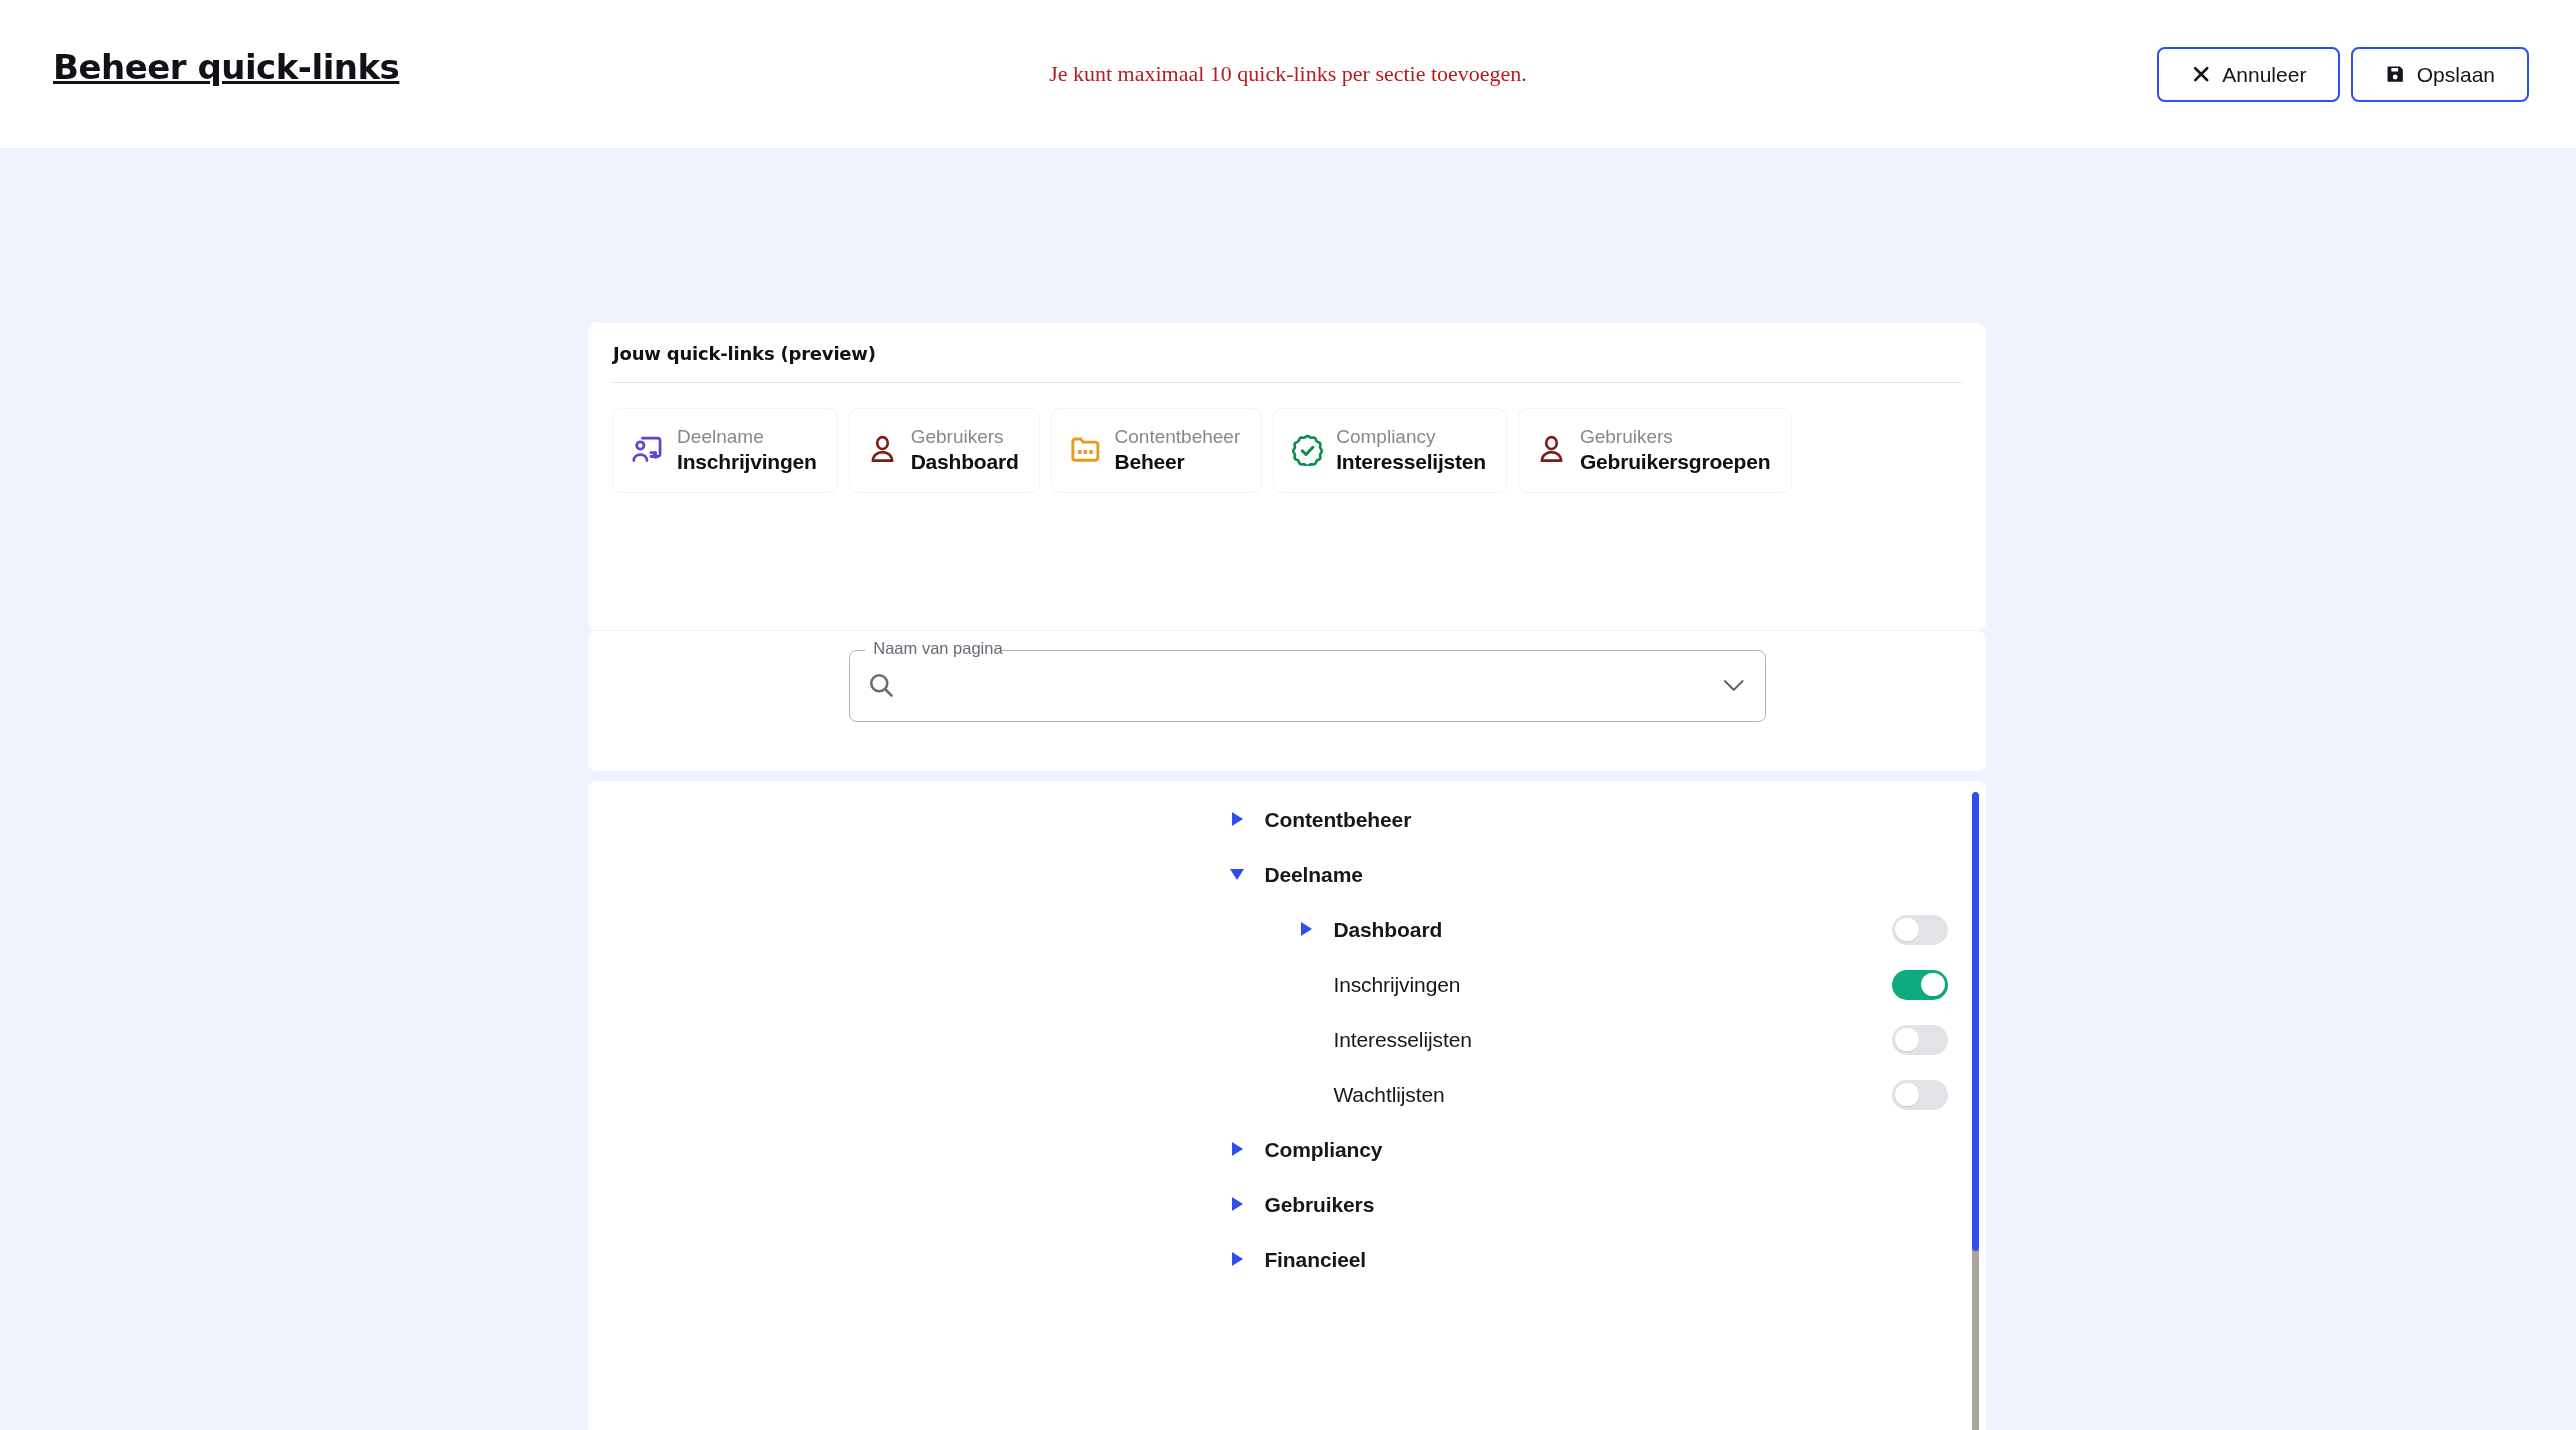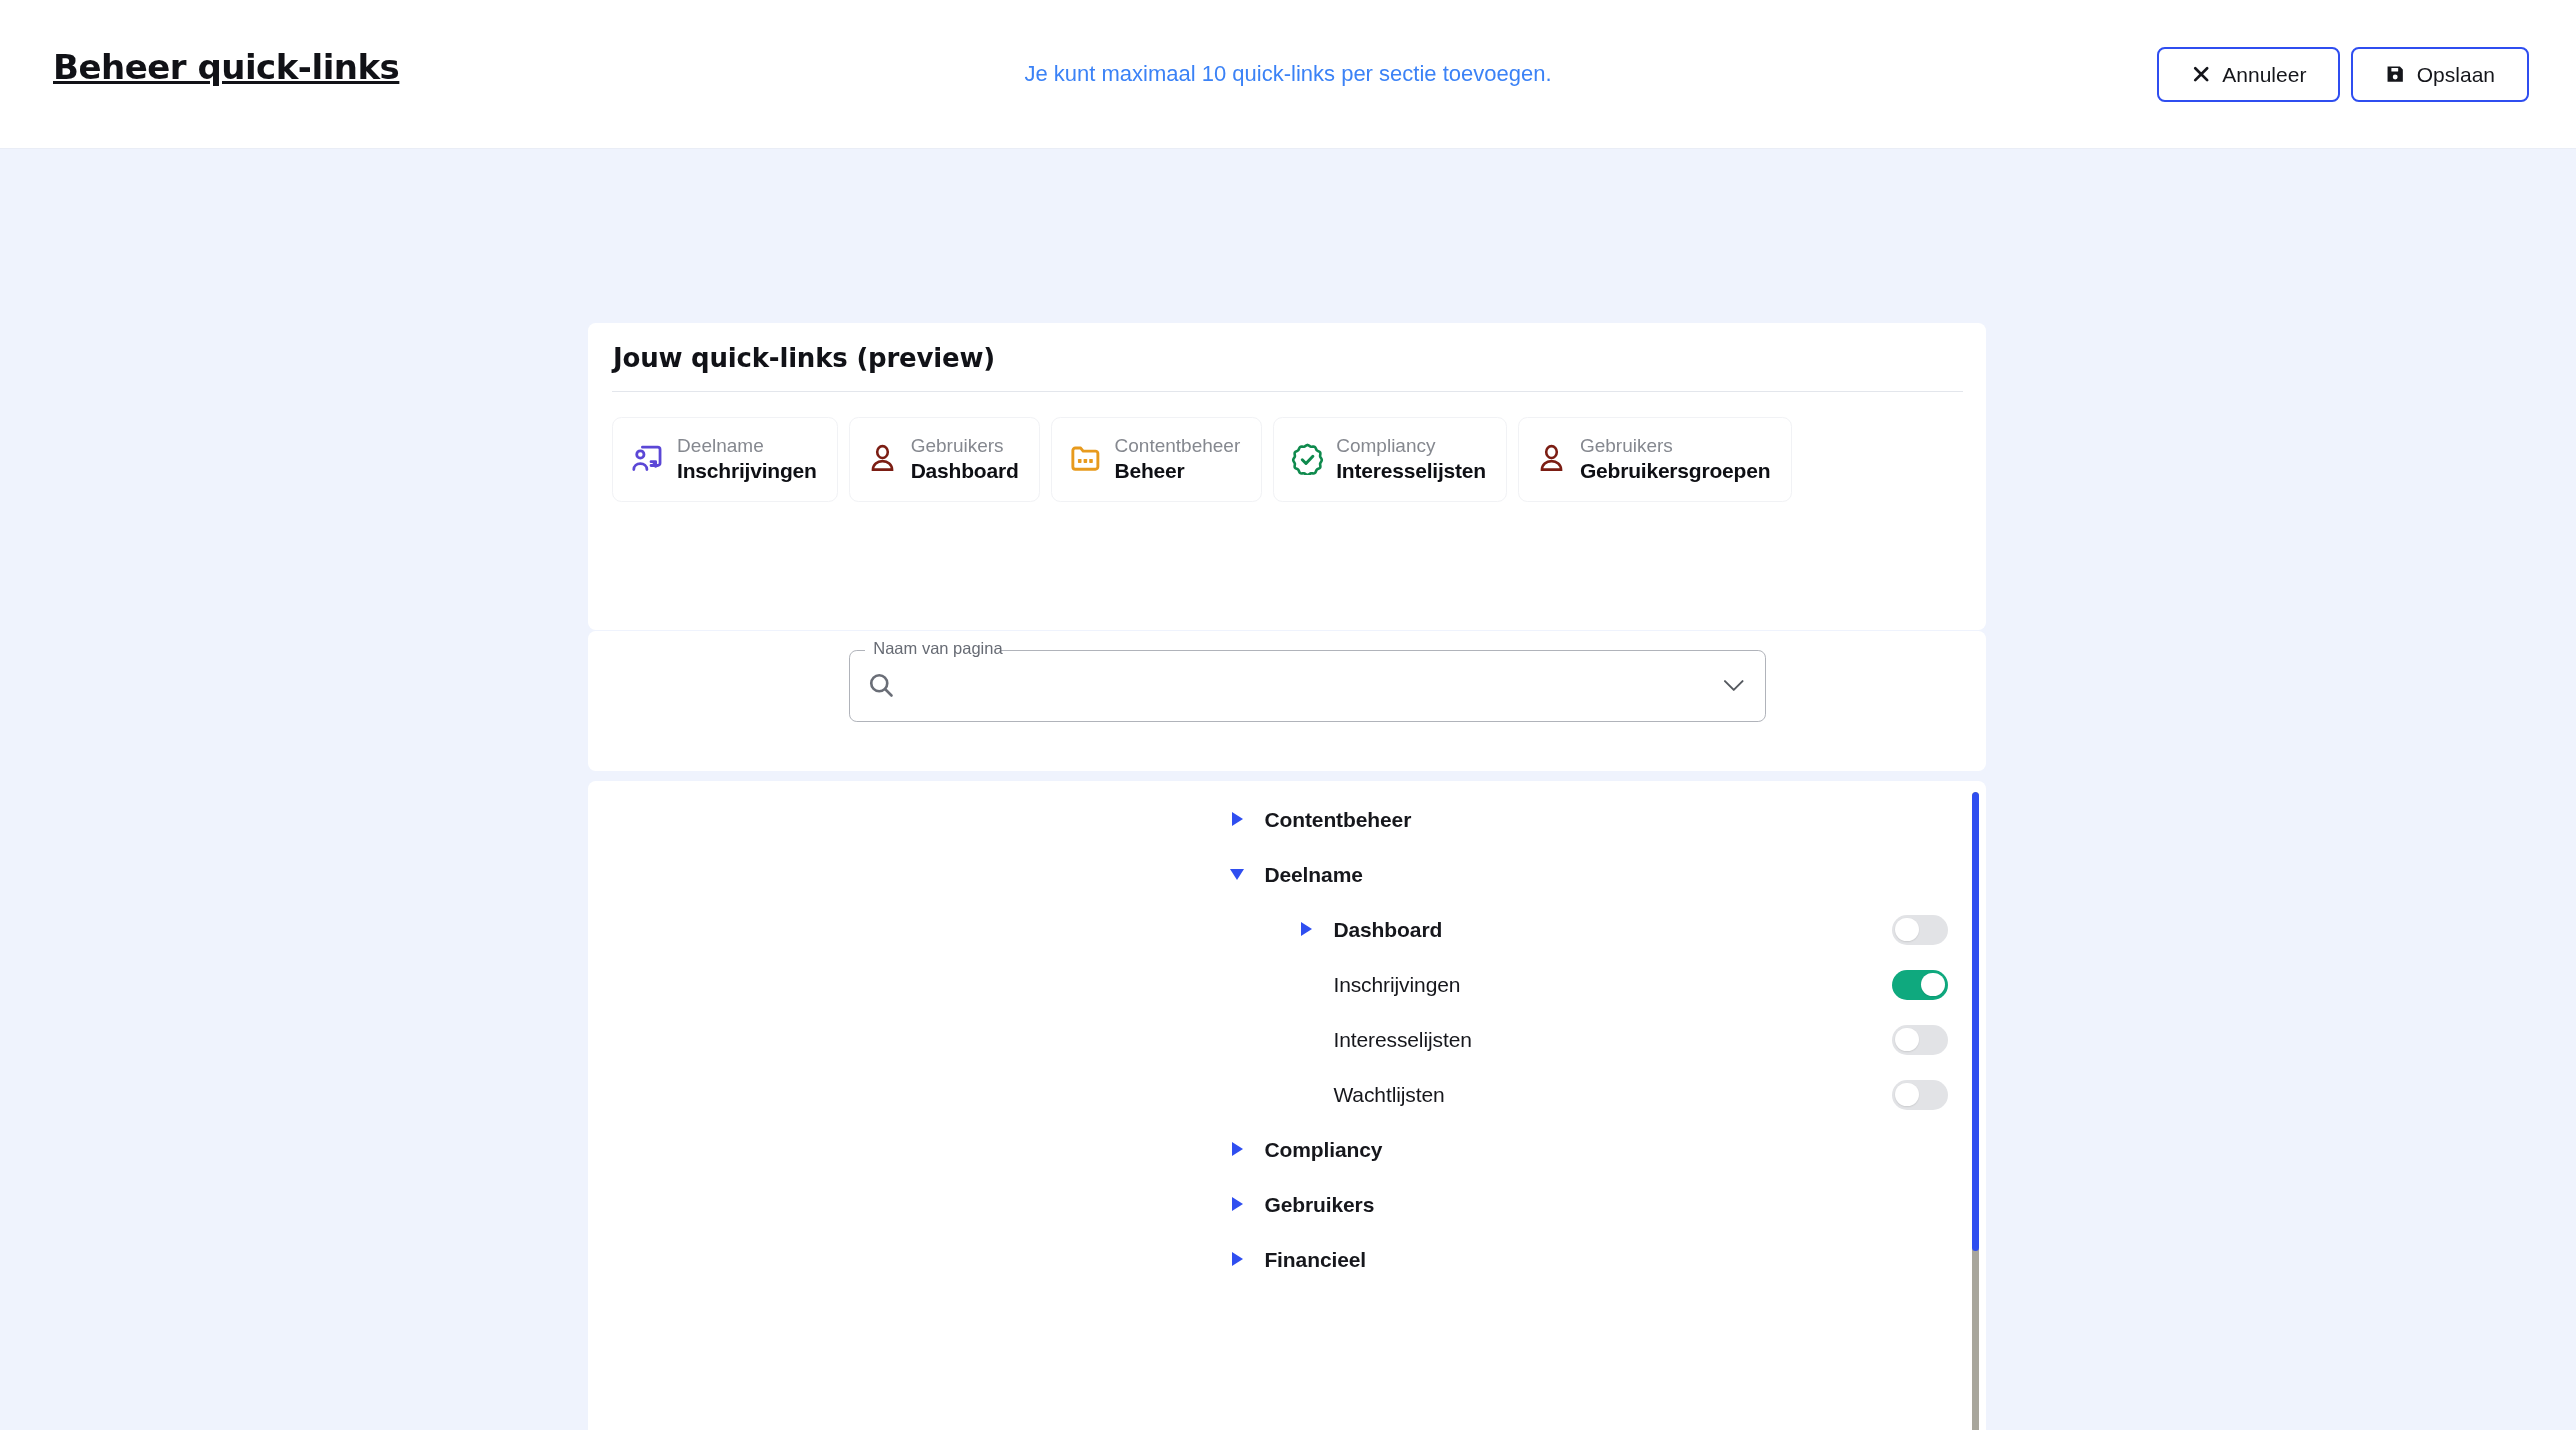--- a/index.html
+++ b/index.html
@@ -37,22 +37,22 @@
     font-family: "DejaVu Sans", sans-serif;
     text-decoration: underline;
   }
 
   .topbar-subtitle {
     position: absolute;
     left: 0; right: 0;
     top: 61px;
     text-align: center;
     font-size: 22px;
-    color: #3b82f6;
-    font-family: Liberation Sans, sans-serif;
+    color: #b91c1c;
+    font-family: Liberation Serif, serif;
   }
 
   .topbar-actions {
     position: absolute;
     right: 47px;
     top: 47px;
     display: flex;
     gap: 11px;
   }
 
@@ -85,21 +85,21 @@
     left: 588px;
     width: 1398px;
     background: #ffffff;
     border-radius: 7.8px;
   }
 
   
   .panel-preview { top: 174px; height: 307px; }
 
   .panel-title {
-    font-size: 26px;
+    font-size: 18px;
     font-weight: 700;
     color: #111217;
     letter-spacing: -0.2px;
     padding: 20.4px 25px 0 25px;
     font-family: "DejaVu Sans", sans-serif;
   }
 
   .panel-divider {
     height: 0.8px;
     background: #e3e6ec;

